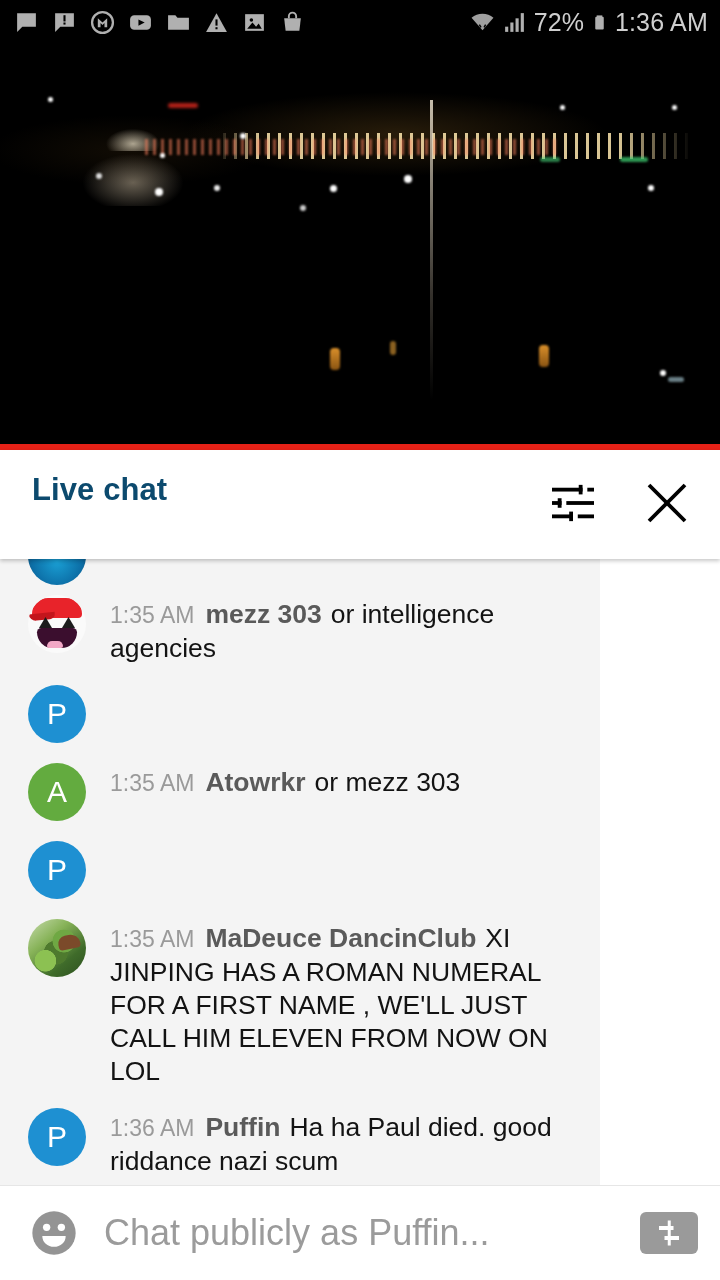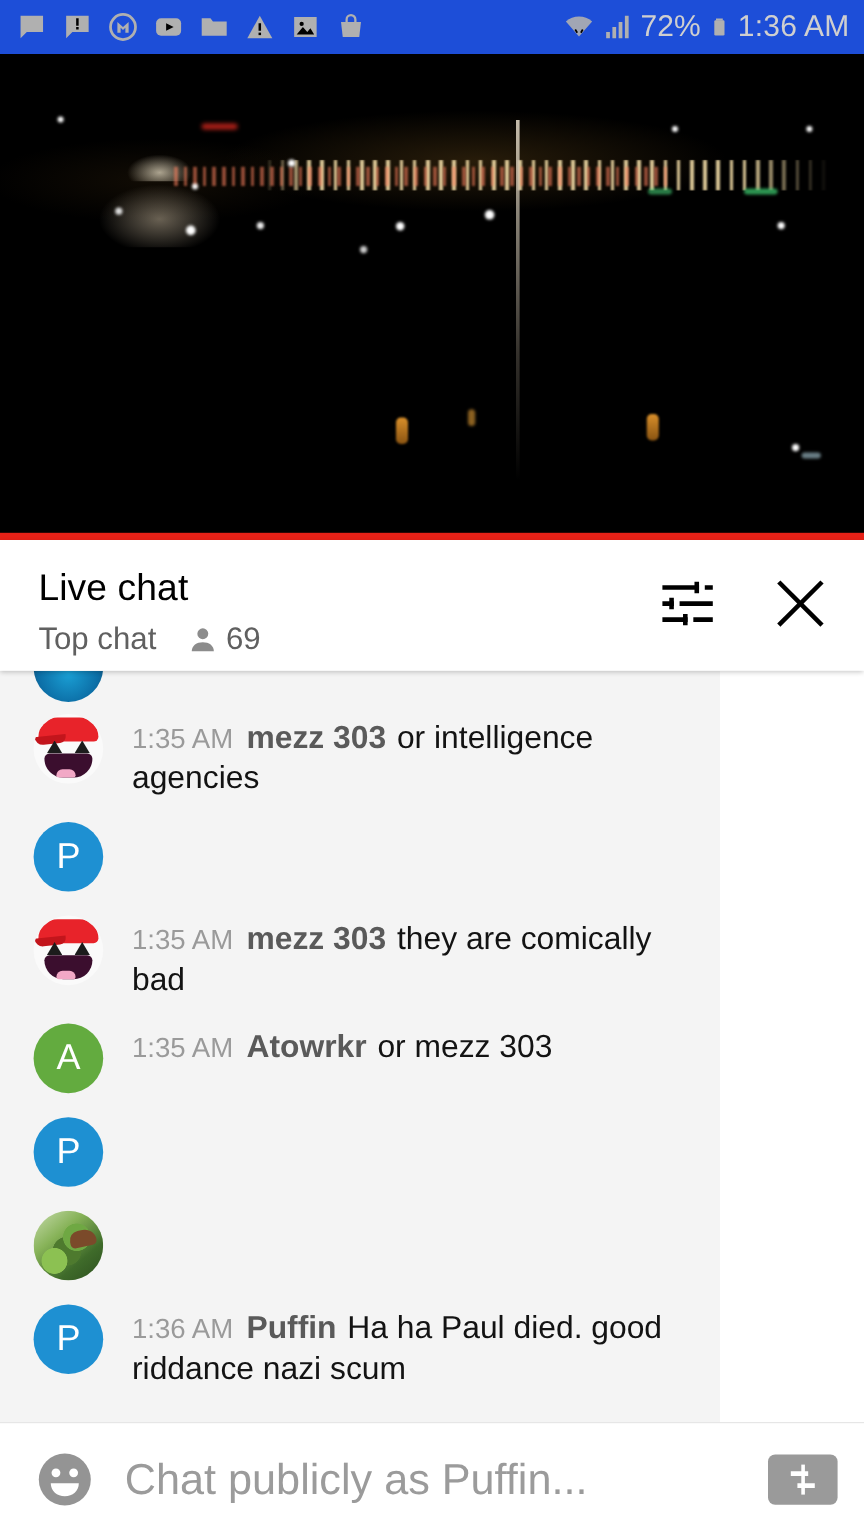--- a/index.html
+++ b/index.html
@@ -6,21 +6,21 @@
   html,body { width:720px; height:1280px; }
   body {
     font-family:"Liberation Sans", sans-serif;
     background:#ffffff;
     overflow:hidden;
     position:relative;
   }
 
   
   .statusbar {
-    height:45px; width:720px; background:#1d4ed8;
+    height:45px; width:720px; background:#000000;
     display:flex; align-items:center; padding:0 14px;
     position:relative;
   }
   .sb-left { display:flex; align-items:center; gap:13px; }
   .sb-right { position:absolute; right:12px; display:flex; align-items:center; gap:7px; }
   .sb-icon { width:25px; height:25px; display:block; fill:#b0b0b0; }
   .sb-text { color:#cfcfcf; font-size:25px; letter-spacing:0.2px; }
   .sb-pct { color:#cfcfcf; font-size:25px; }
 
   
@@ -76,21 +76,21 @@
     position:absolute; left:0; bottom:0; width:720px; height:6px; background:#e62117;
   }
 
   
   .chat-header {
     width:720px; height:109px; background:#fff;
     padding:22px 20px 0 32px; position:relative;
     z-index:5;
     box-shadow:0 2px 4px rgba(0,0,0,0.22);
   }
-  .ch-title { font-size:31px; color:#000000; letter-spacing:0.1px; line-height:36px; }
+  .ch-title { font-size:31px; color:#0c4a6e; letter-spacing:0.1px; line-height:36px;font-weight:bold; }
   .ch-sub { display:flex; align-items:center; margin-top:9px; }
   .ch-sub-text { font-size:26px; color:#606060; }
   .ch-person { width:26px; height:26px; margin-left:26px; margin-right:6px; fill:#8c8c8c; display:block; }
   .ch-count { font-size:26px; color:#606060; }
   .ch-actions { position:absolute; right:26px; top:26px; display:flex; align-items:center; gap:40px; }
   .ch-btn { width:54px; height:54px; display:flex; align-items:center; justify-content:center; }
   .ch-btn svg { display:block; }
 
   
   .chat-list {
@@ -250,28 +250,20 @@
   <div class="amber" style="left:330px;top:303px;"></div>
   <div class="amber" style="left:539px;top:300px;"></div>
   <div class="glow" style="left:390px;top:296px;width:6px;height:14px;background:#8a6020;border-radius:3px;"></div>
   <div class="glow" style="left:660px;top:325px;width:6px;height:6px;background:#fff;"></div>
   <div class="glow" style="left:668px;top:332px;width:16px;height:5px;background:rgba(150,180,190,0.7);border-radius:3px;"></div>
   <div class="redbar"></div>
 </div>
 
 <div class="chat-header">
   <div class="ch-title">Live chat</div>
-  <div class="ch-sub">
-    <span class="ch-sub-text">Top chat</span>
-    <svg class="ch-person" viewBox="0 0 24 24">
-        <circle cx="12" cy="7.5" r="4.2"></circle>
-        <path d="M3.5 21c0-4.5 3.8-7 8.5-7s8.5 2.5 8.5 7z"></path>
-      </svg>
-    <span class="ch-count">69</span>
-  </div>
   <div class="ch-actions">
     <div class="ch-btn">
       <svg width="46" height="42" viewBox="0 0 24 22">
         <line x1="1" y1="4" x2="17" y2="4" stroke="#000" stroke-width="2"></line>
         <line x1="19.5" y1="4" x2="23" y2="4" stroke="#000" stroke-width="2"></line>
         <line x1="16" y1="1.5" x2="16" y2="6.5" stroke="#000" stroke-width="2"></line>
         <line x1="1" y1="11" x2="6" y2="11" stroke="#000" stroke-width="2"></line>
         <line x1="8.5" y1="11" x2="23" y2="11" stroke="#000" stroke-width="2"></line>
         <line x1="5" y1="8.5" x2="5" y2="13.5" stroke="#000" stroke-width="2"></line>
         <line x1="1" y1="18" x2="12" y2="18" stroke="#000" stroke-width="2"></line>
@@ -301,43 +293,35 @@
           <div class="aw-mouth"></div>
         </div>
         <div class="msg-body"><span class="ts">1:35 AM</span><span class="author">mezz 303</span><span class="text">or intelligence agencies</span></div>
       </div>
       <div class="msg">
         <div class="avatar av-blue">
           <span>P</span>
         </div>
       </div>
       <div class="msg">
-        <div class="avatar av-awesome">
-          <div class="aw-cap"></div>
-          <div class="aw-eye l"></div>
-          <div class="aw-eye r"></div>
-          <div class="aw-mouth"></div>
-        </div>
-        <div class="msg-body"><span class="ts">1:35 AM</span><span class="author">mezz 303</span><span class="text">they are comically bad</span></div>
-      </div>
-      <div class="msg">
         <div class="avatar av-green">
           <span>A</span>
         </div>
         <div class="msg-body"><span class="ts">1:35 AM</span><span class="author">Atowrkr</span><span class="text">or mezz 303</span></div>
       </div>
       <div class="msg">
         <div class="avatar av-blue">
           <span>P</span>
         </div>
       </div>
       <div class="msg">
         <div class="avatar av-dragon">
           <div class="dr"></div>
         </div>
+        <div class="msg-body"><span class="ts">1:35 AM</span><span class="author">MaDeuce DancinClub</span><span class="text">XI JINPING HAS A ROMAN NUMERAL FOR A FIRST NAME , WE'LL JUST CALL HIM ELEVEN FROM NOW ON LOL</span></div>
       </div>
       <div class="msg">
         <div class="avatar av-blue">
           <span>P</span>
         </div>
         <div class="msg-body"><span class="ts">1:36 AM</span><span class="author">Puffin</span><span class="text">Ha ha Paul died. good riddance nazi scum</span></div>
       </div>
     </div>
 </div>
 

